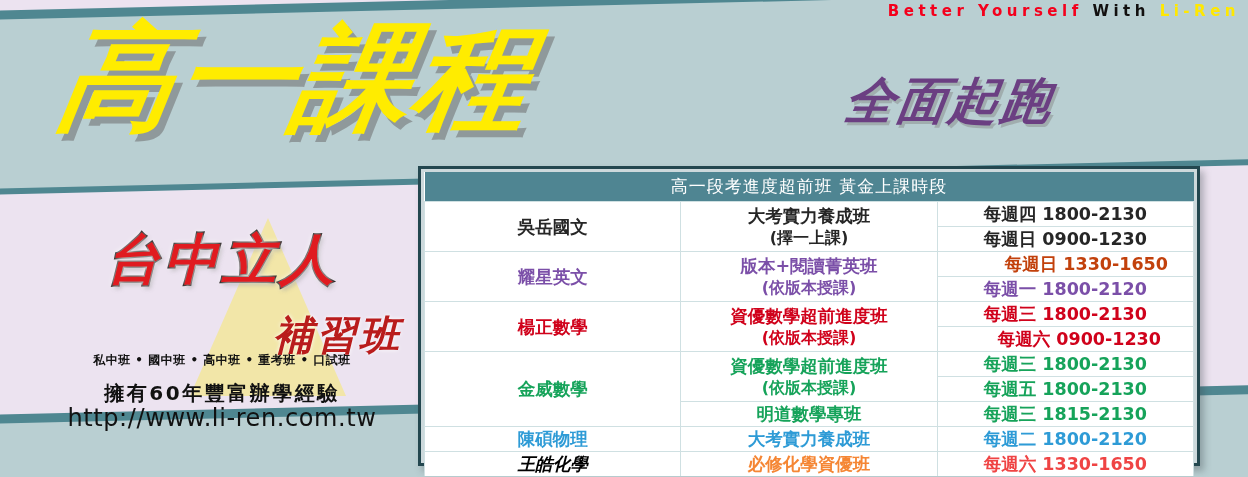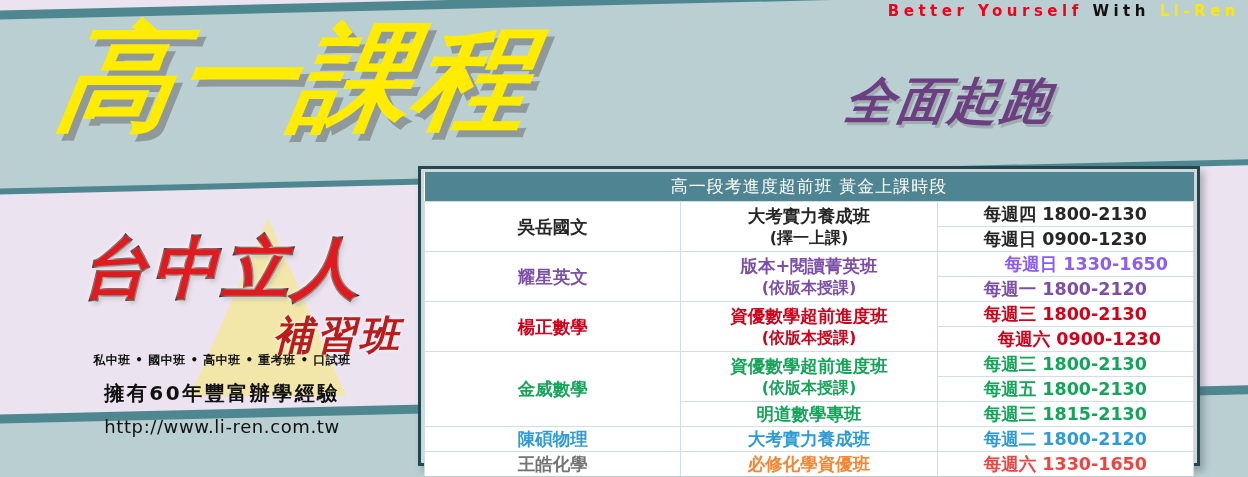--- a/index.html
+++ b/index.html
@@ -99,21 +99,21 @@
   .logo-tri{
     position:absolute;left:148px;top:6px;
     width:0;height:0;
     border-left:78px solid transparent;
     border-right:78px solid transparent;
     border-bottom:178px solid #f2e6a8;
   }
   #logo-main{
     position:absolute;left:0;top:12px;width:360px;
     text-align:center;
-    font-size:66px;font-weight:bold;font-style:italic;
+    font-size:54px;font-weight:bold;font-style:italic;
     color:#e01b20;
     letter-spacing:4px;white-space:nowrap;
     -webkit-text-stroke:2.5px #16110e;
     paint-order:stroke fill;
     text-shadow:0 0 6px #fff, 2px 3px 4px rgba(120,120,120,.5);
     font-family:"DejaVu Sans","Liberation Sans",sans-serif;
   }
   #logo-sub{
     position:absolute;left:0;top:96px;width:360px;
     text-align:right;
@@ -130,23 +130,23 @@
     font-family:"DejaVu Sans","Liberation Sans",sans-serif;
   }
   #logo-exp{
     position:absolute;left:0;top:168px;width:360px;
     text-align:center;
     font-size:20px;font-weight:bold;color:#111;
     letter-spacing:2.5px;white-space:nowrap;
     font-family:"DejaVu Sans","Liberation Sans",sans-serif;
   }
   #logo-url{
-    position:absolute;left:0;top:204px;width:360px;
-    text-align:center;
-    font-size:18px;font-weight:normal;color:#111;
+    position:absolute;left:0;top:192px;width:360px;
+    text-align:center;
+    font-size:24px;font-weight:normal;color:#111;
     letter-spacing:.6px;white-space:nowrap;
     font-family:"DejaVu Sans","Liberation Sans",sans-serif;
   }
 
   
   #table-frame{
     position:absolute;left:418px;top:166px;
     width:782px;height:300px;
     background:#cdd9dc;
     border:3px solid #23474f;
@@ -231,21 +231,21 @@
           </tr>
           <tr>
             <td class="c-time" style="color: rgb(38, 38, 38);">每週日 0900-1230</td>
           </tr>
           <tr>
             <td class="c-teacher" rowspan="2" style="color: rgb(123, 79, 168);">耀星英文</td>
             <td class="c-course" rowspan="2" style="color: rgb(123, 79, 168);">
               <div>版本+閱讀菁英班</div>
               <div class="course-line2">(依版本授課)</div>
             </td>
-            <td class="c-time" style="color: #8b5cf6; padding-left: 44px;">每週日 1330-1650</td>
+            <td class="c-time" style="color: #c2410c; padding-left: 44px;">每週日 1330-1650</td>
           </tr>
           <tr>
             <td class="c-time" style="color: rgb(123, 79, 168);">每週一 1800-2120</td>
           </tr>
           <tr>
             <td class="c-teacher" rowspan="2" style="color: rgb(208, 2, 27);">楊正數學</td>
             <td class="c-course" rowspan="2" style="color: rgb(208, 2, 27);">
               <div>資優數學超前進度班</div>
               <div class="course-line2">(依版本授課)</div>
             </td>
@@ -272,21 +272,21 @@
             <td class="c-time" style="color: rgb(22, 163, 90);">每週三 1815-2130</td>
           </tr>
           <tr>
             <td class="c-teacher" rowspan="1" style="color: rgb(46, 155, 214);">陳碩物理</td>
             <td class="c-course" rowspan="1" style="color: rgb(46, 155, 214);">
               <div>大考實力養成班</div>
             </td>
             <td class="c-time" style="color: rgb(46, 155, 214);">每週二 1800-2120</td>
           </tr>
           <tr class="r-last">
-            <td class="c-teacher" rowspan="1" style="color: #737373;">王皓化學</td>
+            <td class="c-teacher" rowspan="1" style="color: #000000; font-style: italic;">王皓化學</td>
             <td class="c-course" rowspan="1" style="color: rgb(245, 134, 52);">
               <div>必修化學資優班</div>
             </td>
             <td class="c-time" style="color: #ef4444;">每週六 1330-1650</td>
           </tr>
         </tbody>
     </table>
   </div>
 
 </div>

